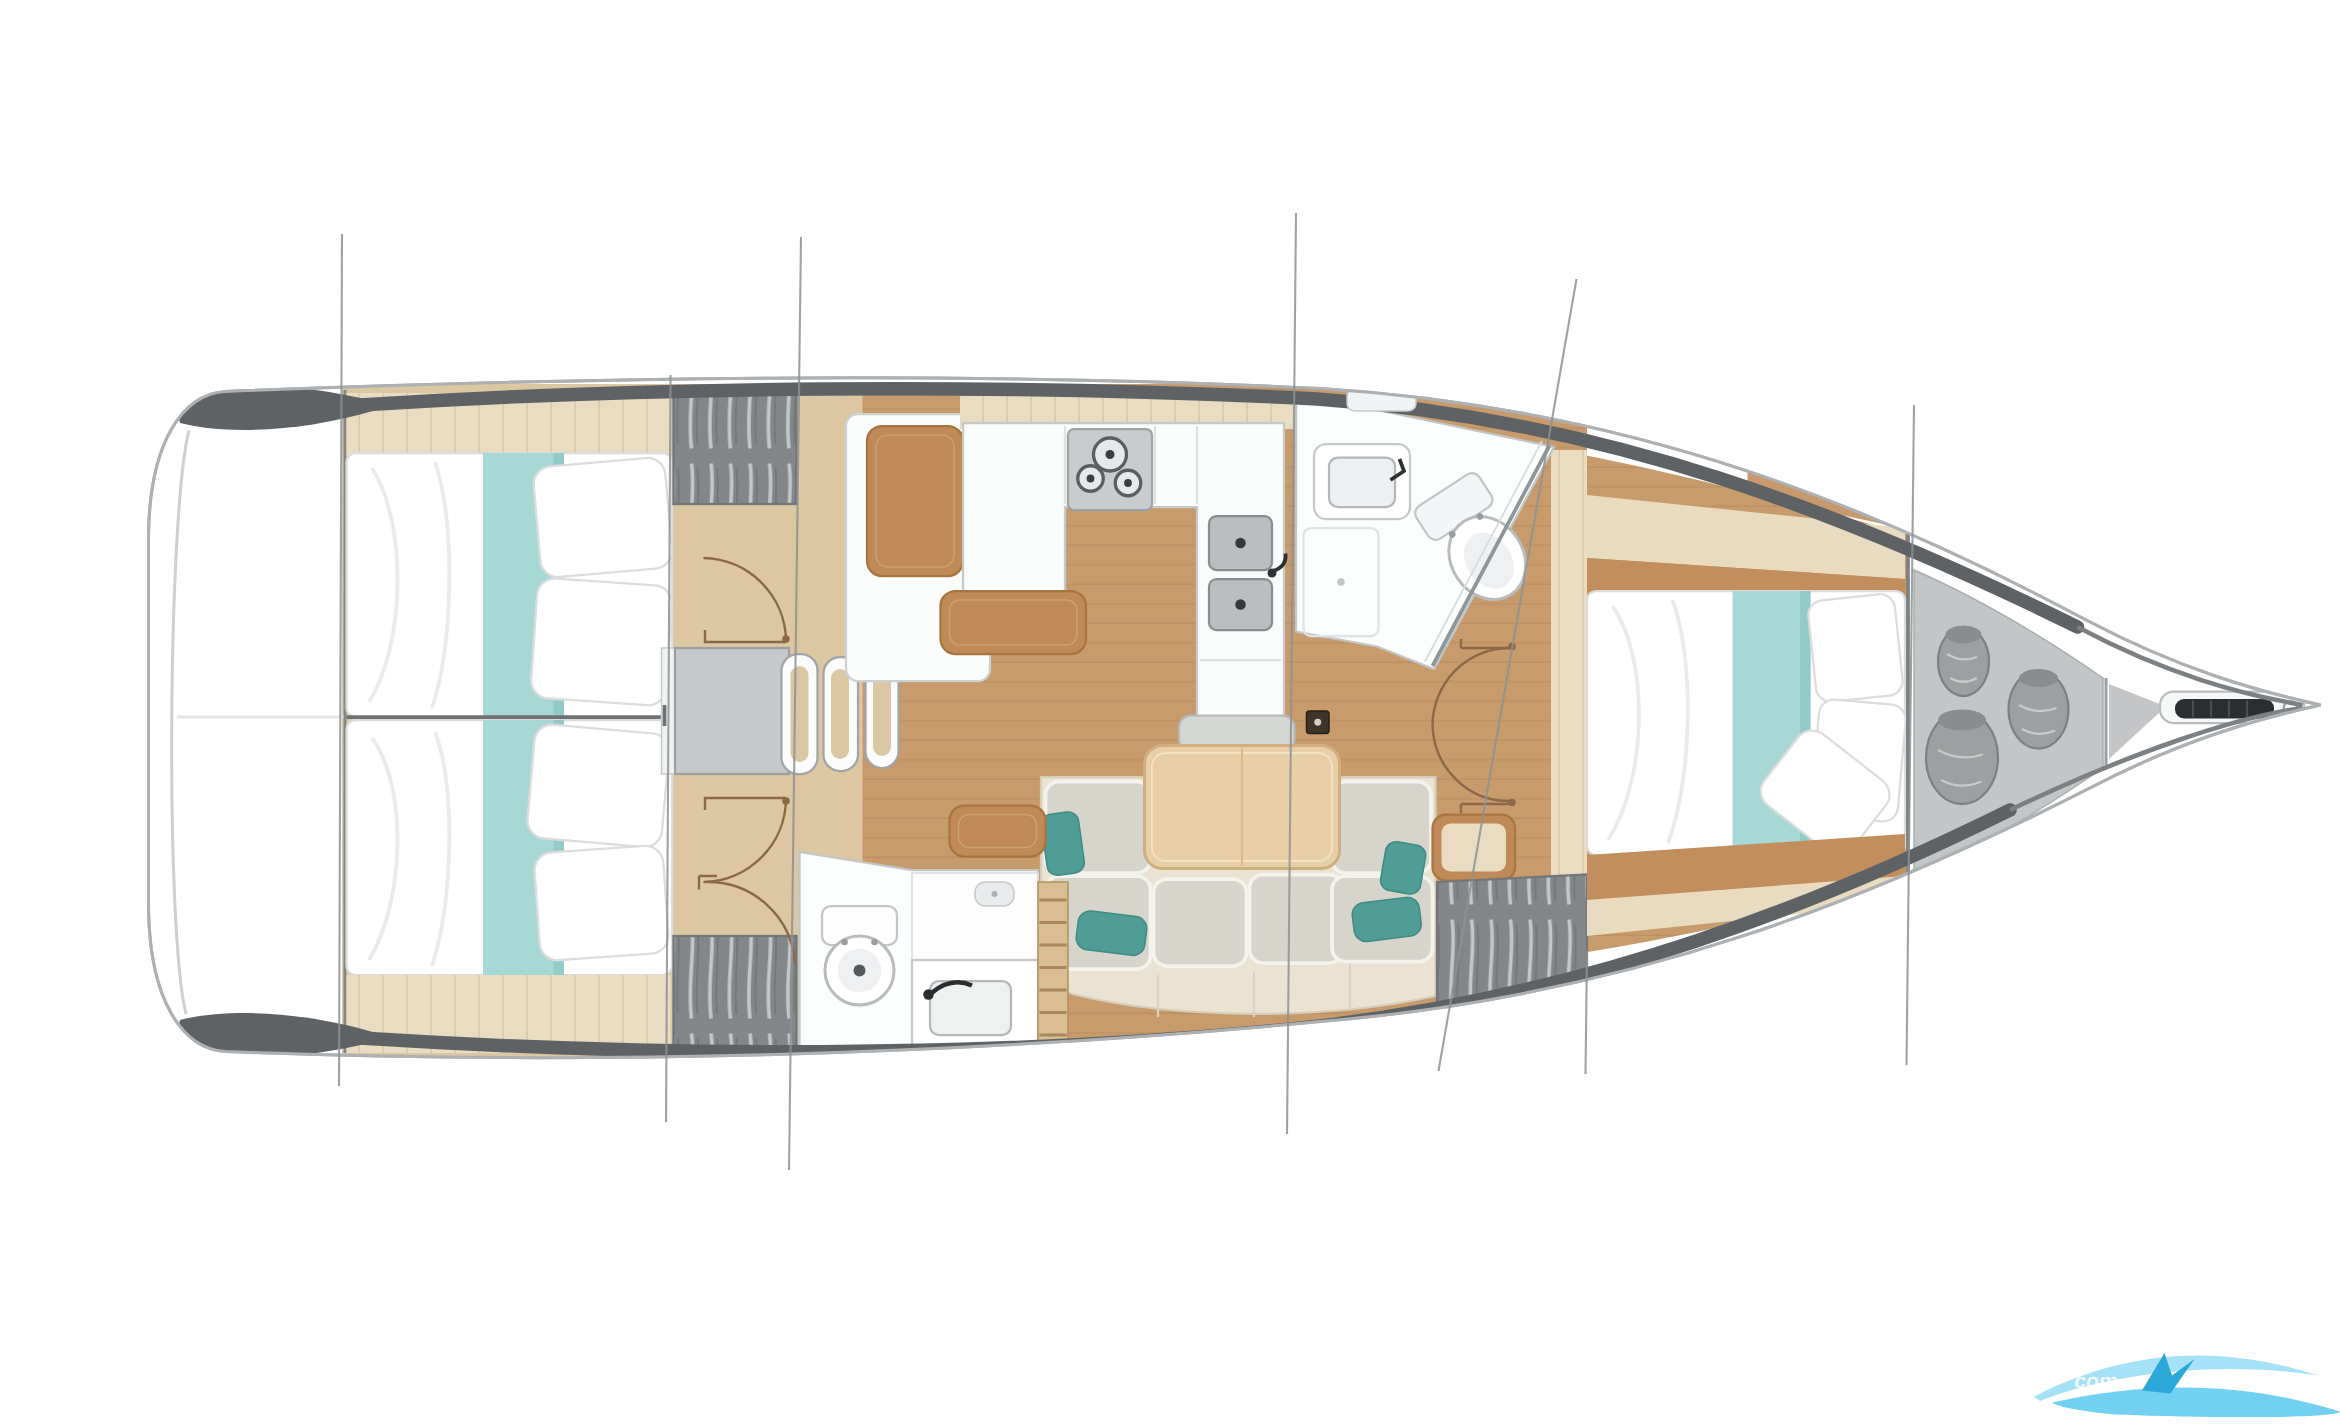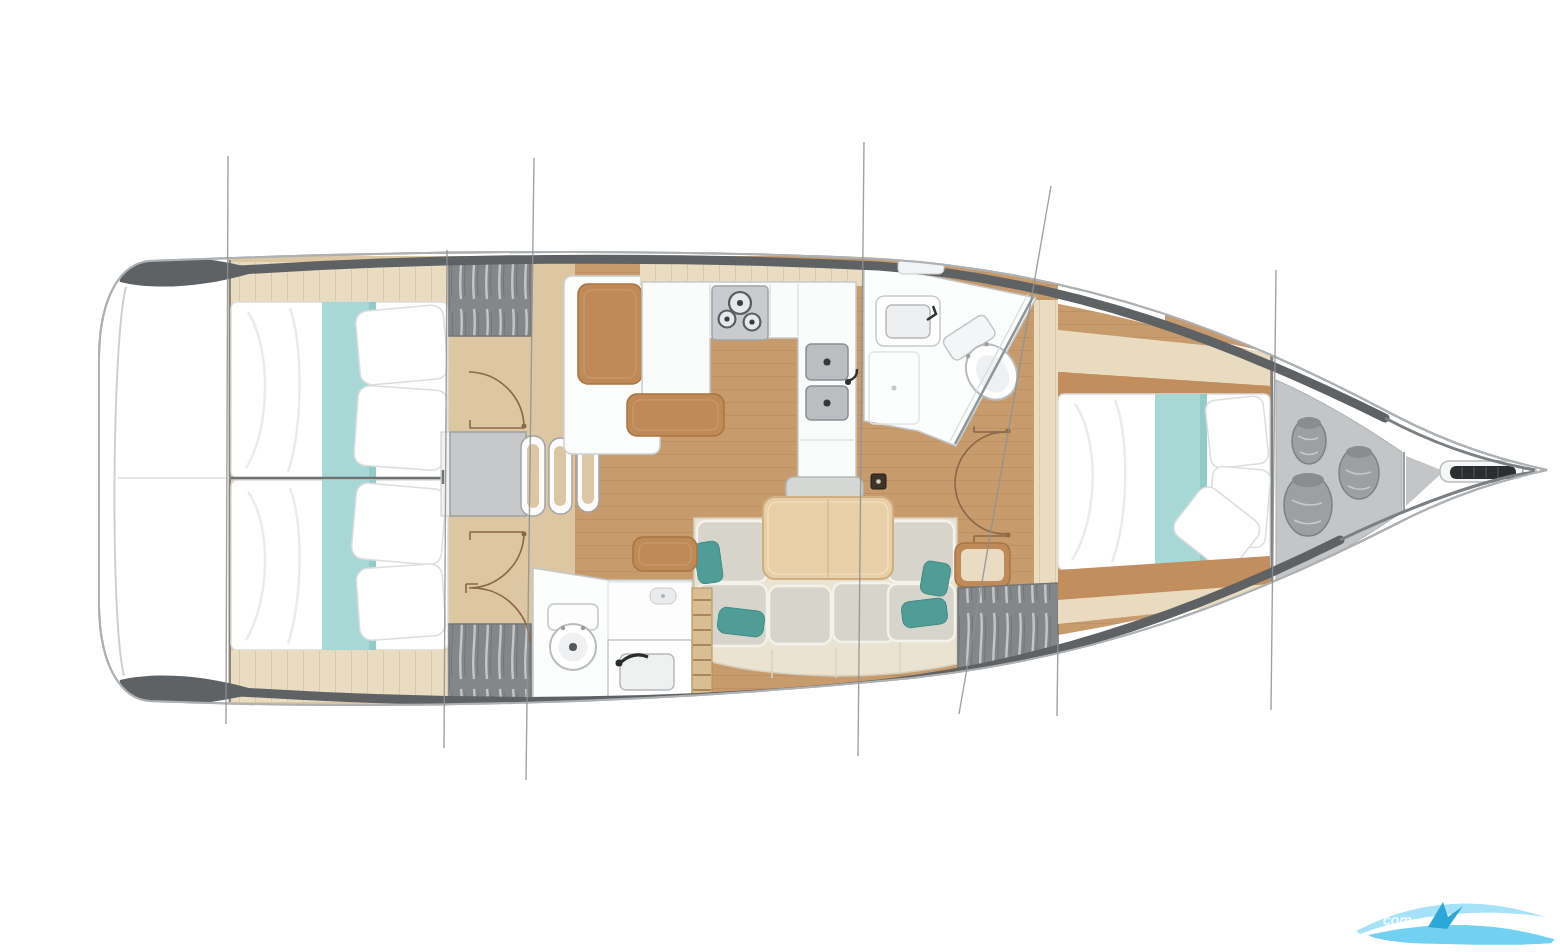--- a/index.html
+++ b/index.html
@@ -1,17 +1,17 @@
 <!DOCTYPE html>
 <html><head>
 <meta charset="utf-8">
 <style>
   html,body{margin:0;padding:0;background:#ffffff;}
   .stage{position:relative;width:1560px;height:952px;background:#fff;overflow:hidden;
-         font-family:"Liberation Sans", sans-serif;border-radius:30px;}
+         font-family:"Liberation Sans", sans-serif;}
   svg{display:block;width:1560px;height:952px;}
   .wm-text{font-family:"Liberation Sans",sans-serif;font-style:italic;font-weight:bold;}
 </style>
 </head>
 <body>
 
 <div class="stage" aria-label="Sailing yacht interior layout plan, top-down view, bow pointing right">
 <svg viewBox="0 0 1560 952" xmlns="http://www.w3.org/2000/svg">
   <title>Sailing yacht interior layout plan, top-down view, bow pointing right</title>
 

